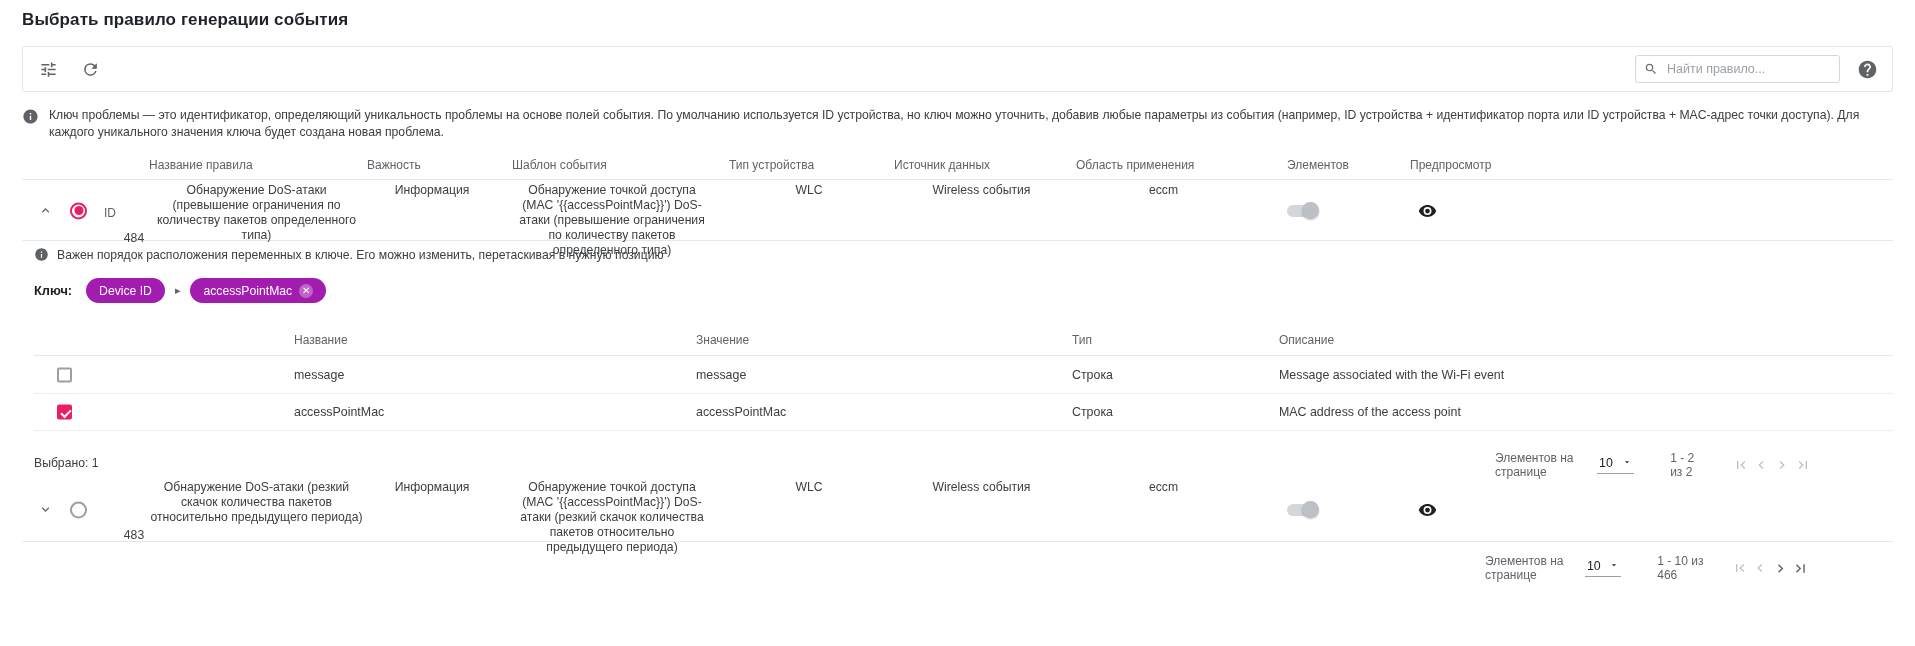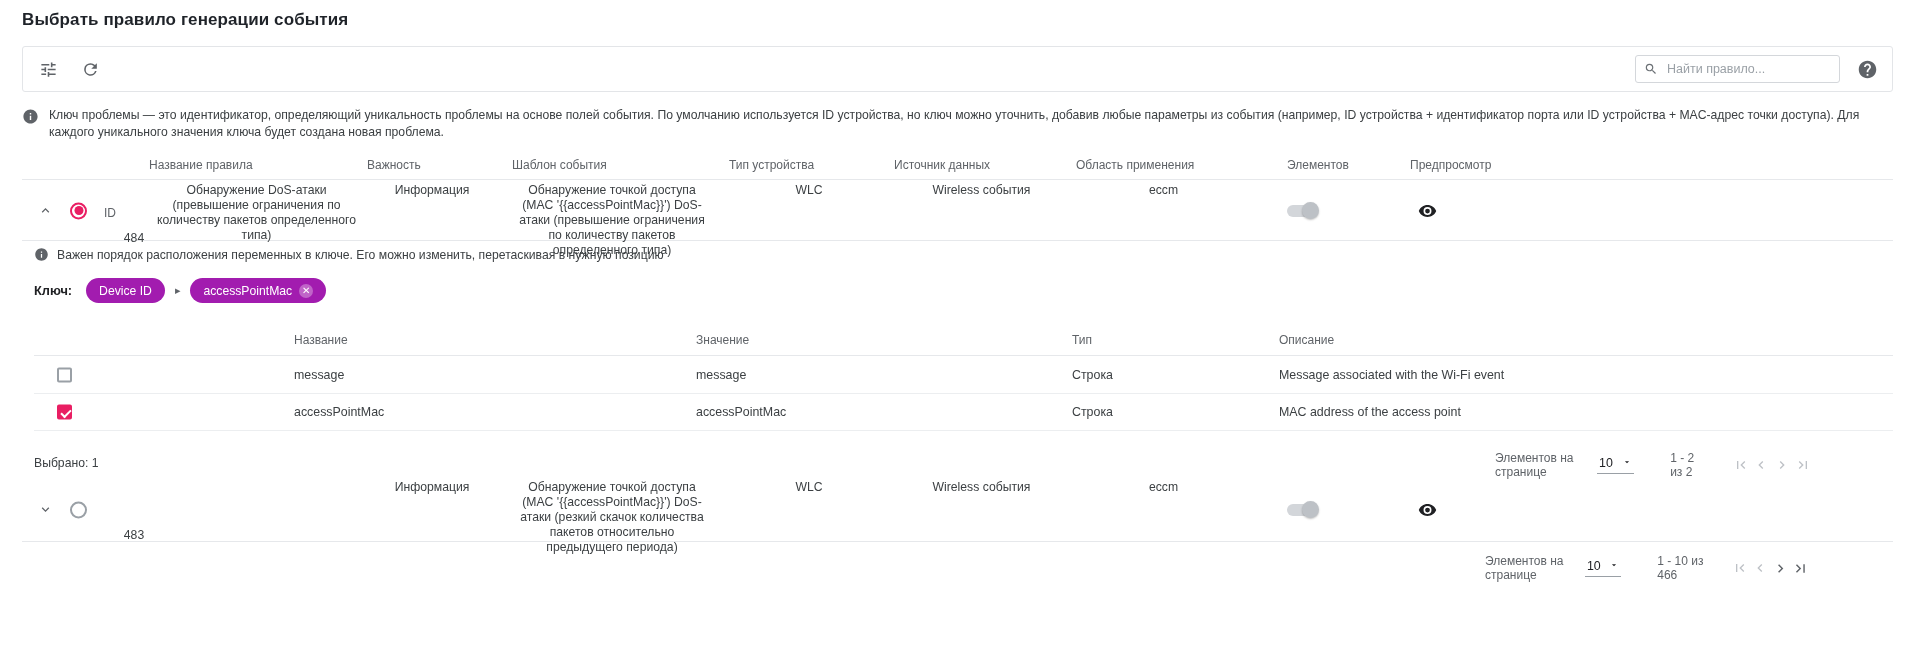--- a/index.html
+++ b/index.html
@@ -363,20 +363,21 @@
   </div>
 
   <div class="rule-row" style="top:478px; height:64px;">
     <span class="chevron">
       <svg width="15" height="15" viewBox="0 0 24 24" fill="currentColor">
           <path d="M7.41 8.59 12 13.17l4.59-4.58L18 10l-6 6-6-6z"></path>
         </svg>
     </span>
     <span class="radio"></span>
     <span class="col c-id">483</span>
+    <span class="col c-name">Обнаружение DoS-атаки (резкий скачок количества пакетов относительно предыдущего периода)</span>
     <span class="col c-sev">Информация</span>
     <span class="col c-tmpl">Обнаружение точкой доступа (MAC '{{accessPointMac}}') DoS-атаки (резкий скачок количества пакетов относительно предыдущего периода)</span>
     <span class="col c-dev">WLC</span>
     <span class="col c-src">Wireless события</span>
     <span class="col c-scope">eccm</span>
     <span class="toggle"></span>
     <span class="eye">
       <svg width="19" height="19" viewBox="0 0 24 24" fill="currentColor">
           <path d="M12 4.5C7 4.5 2.73 7.61 1 12c1.73 4.39 6 7.5 11 7.5s9.27-3.11 11-7.5c-1.73-4.39-6-7.5-11-7.5zm0 12.5a5 5 0 1 1 0-10 5 5 0 0 1 0 10zm0-8a3 3 0 1 0 0 6 3 3 0 0 0 0-6z"></path>
         </svg>

